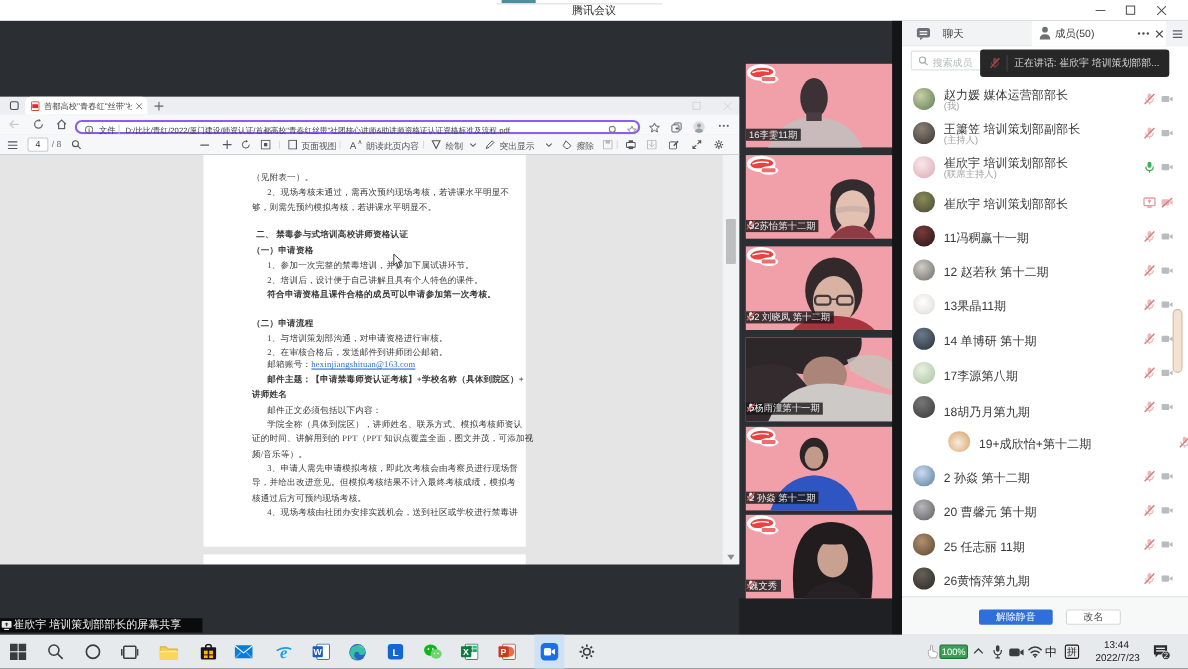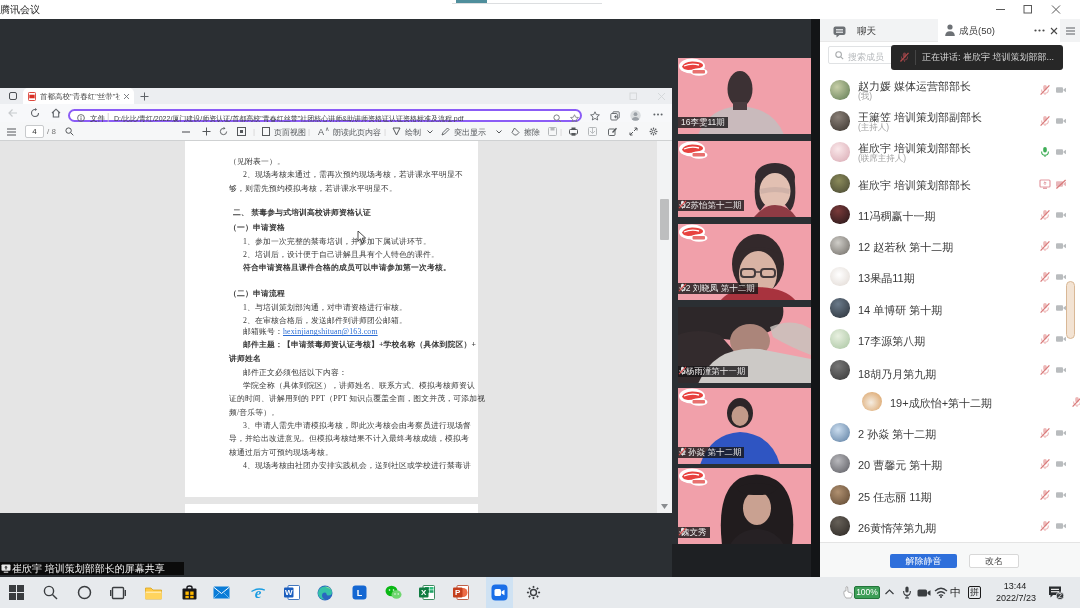--- a/index.html
+++ b/index.html
@@ -2,21 +2,21 @@
 <html><head>
 <meta charset="utf-8">
 <style>
 * { margin:0; padding:0; box-sizing:border-box; }
 html,body { width:1080px; height:608px; overflow:hidden; }
 body { font-family:"Liberation Sans", sans-serif; position:relative; background:#2b2f33; }
 .abs { position:absolute; }
 
 
 #titlebar { left:0; top:0; width:1080px; height:19px; background:#ffffff; }
-#titlebar .title { left:0; right:0; top:3px; text-align:left; font-size:10px; color:#2b2b2b; }
+#titlebar .title { left:0; right:0; top:3px; text-align:center; font-size:10px; color:#2b2b2b; }
 #titlebar .smudge { left:456px; top:0; width:31px; height:2.5px; background:#4f8e9c; }
 #winctl { right:14px; top:2px; font-size:11px; color:#555; letter-spacing:0; }
 
 
 #stage { left:0; top:19px; width:1080px; height:558px; background:#2b2f33; }
 
 
 #browser { left:0; top:69px; width:672px; height:425px; background:#e5e5e5; }
 #tabbar { left:0; top:0; width:672px; height:16px; background:#eceef1; }
 #tabicon { left:8.5px; top:4px; width:8px; height:8px; border:1.2px solid #4c5054; border-radius:2px; }

